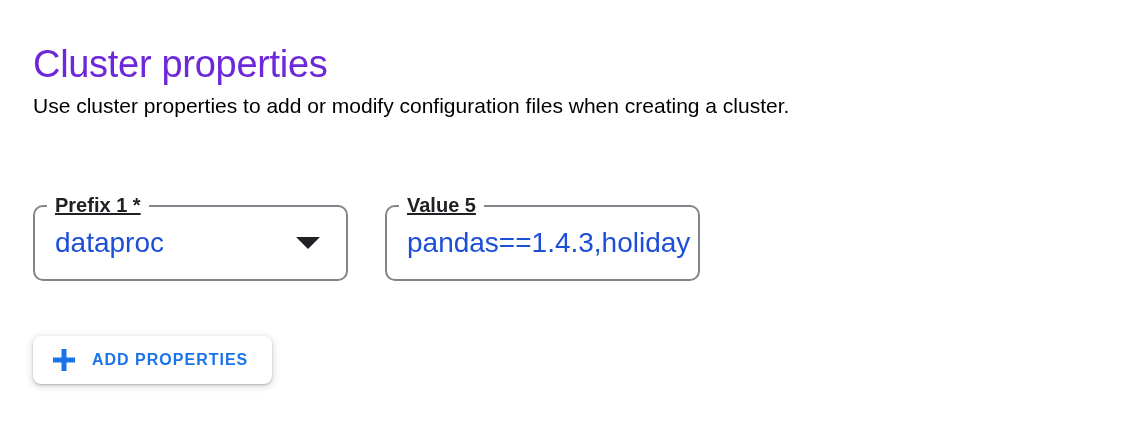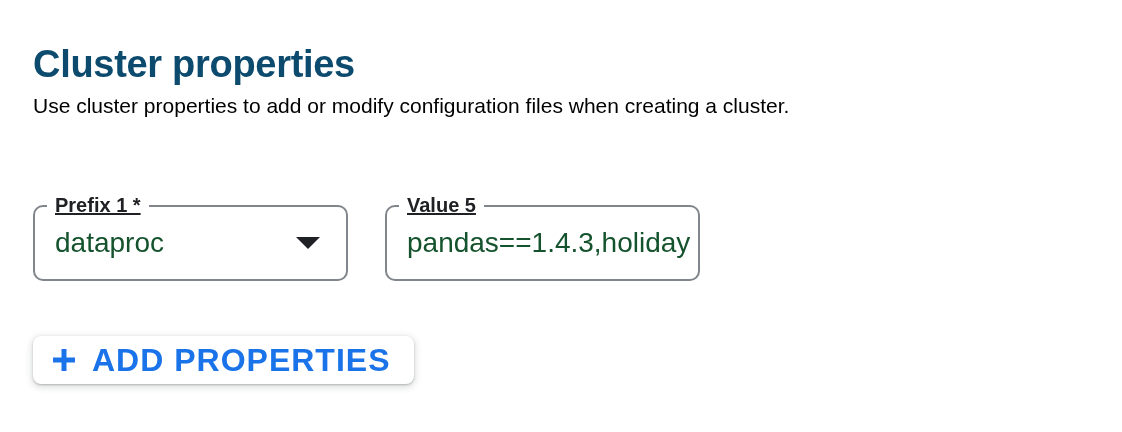--- a/index.html
+++ b/index.html
@@ -13,22 +13,22 @@
     width: 1122px;
     height: 432px;
     background: #ffffff;
     overflow: hidden;
   }
   .page-title {
     position: absolute;
     left: 33px;
     top: 18px;
     font-size: 38px;
-    font-weight: 700;
-    color: #0c4a6e;
+    font-weight: 400;
+    color: #6d28d9;
     letter-spacing: -0.3px;
     white-space: nowrap;
   }
   .page-description {
     position: absolute;
     left: 33px;
     top: 94px;
     font-size: 21px;
     font-weight: 400;
     color: #000000;
@@ -70,21 +70,21 @@
     flex: 1;
     min-width: 0;
     border: none;
     outline: none;
     background: transparent;
     margin: 0;
     padding: 0 4px 0 20px;
     font-family: inherit;
     font-size: 28px;
     font-weight: 400;
-    color: #14532d;
+    color: #1d4ed8;
     white-space: nowrap;
     overflow: hidden;
   }
   .select-field { cursor: pointer; }
   .dropdown-arrow {
     position: absolute;
     right: 26px;
     top: 50%;
     margin-top: -6px;
     width: 0;
@@ -101,21 +101,21 @@
     display: flex;
     align-items: center;
     gap: 13px;
     padding: 0 24px 0 16px;
     background: #ffffff;
     border: none;
     border-radius: 8px;
     box-shadow: 0 1px 2px rgba(60,64,67,0.30), 0 2px 6px 2px rgba(60,64,67,0.15);
     color: #1a73e8;
     font-family: inherit;
-    font-size: 32px;
+    font-size: 16px;
     font-weight: 700;
     letter-spacing: 1px;
     white-space: nowrap;
     cursor: pointer;
   }
   .plus-icon {
     display: inline-block;
     width: 30px;
     height: 30px;
     flex: 0 0 auto;

